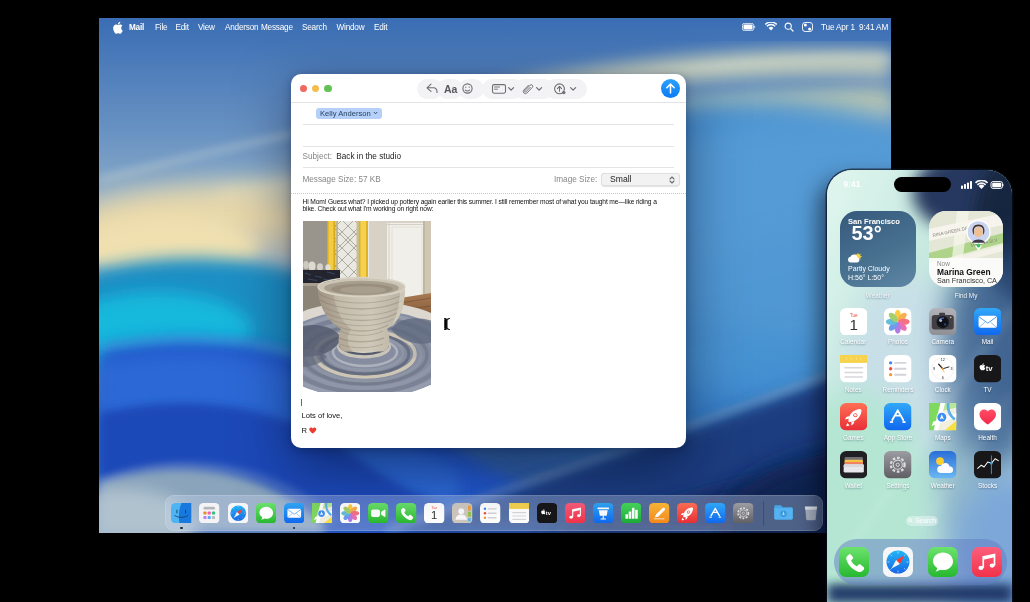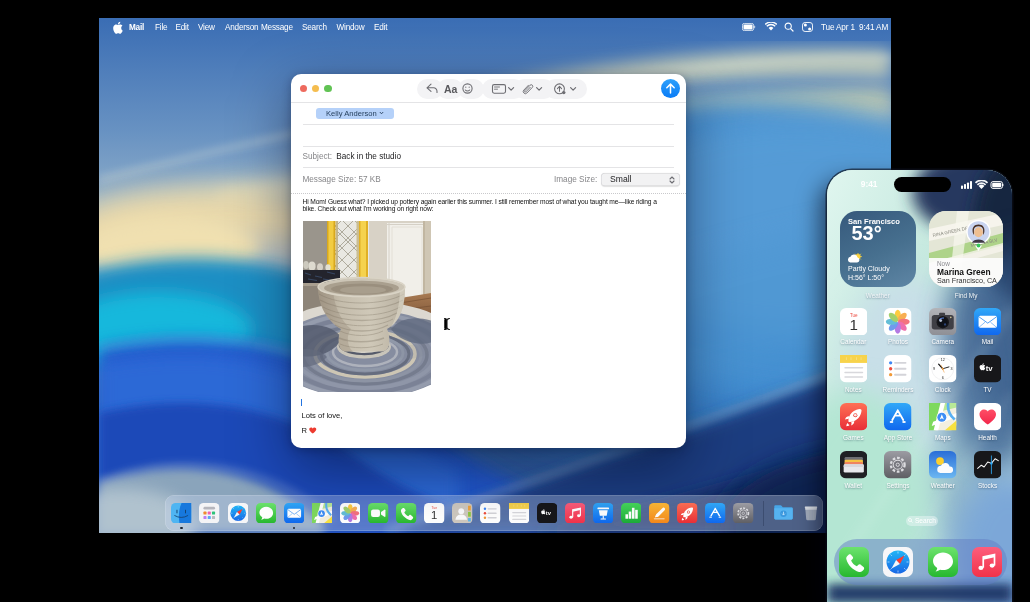--- a/index.html
+++ b/index.html
@@ -537,21 +537,21 @@
   <path d="M135.5,9.3 L135.5,4.8 M133.4,6.6 L135.5,4.4 L137.6,6.6" stroke-width="1.05"></path>
   <circle cx="139.8" cy="10.6" r="1.7" fill="#6e6e73" stroke="none"></circle>
   <path d="M146.6,5.6 l2.5,2.5 l2.5,-2.5" stroke-width="1.2"></path>
  </svg>
  <div style="position:absolute;left:370.8px;top:5.5px;width:19px;height:19px;border-radius:50%;background:linear-gradient(#2da0fb,#0a7cf6)">
   <svg width="19" height="19" viewBox="0 0 19 19" fill="none" stroke="#fff" stroke-width="1.5" stroke-linecap="round" stroke-linejoin="round">
           <path d="M9.5,14 L9.5,5.4 M5.8,8.8 L9.5,5.1 L13.2,8.8"></path>
         </svg>
  </div>
  <div class="sep" style="left:0;right:0;top:28.4px"></div>
- <div style="position:absolute;left:25.5px;top:34px;height:11px;border-radius:3px;background:#b5d1f9;color:#27415f;font-size:7.6px;font-weight:500;line-height:11px;padding:0 10px">Kelly Anderson<svg width="5" height="4" viewBox="0 0 5 4" style="margin-left:2px;vertical-align:1px">
+ <div style="position:absolute;left:25.5px;top:34px;height:11px;border-radius:3px;background:#b5d1f9;color:#27415f;font-size:7.6px;font-weight:500;line-height:11px;padding:0 4px">Kelly Anderson<svg width="5" height="4" viewBox="0 0 5 4" style="margin-left:2px;vertical-align:1px">
           <path d="M0.8,1 L2.5,2.8 L4.2,1" stroke="#27415f" stroke-width="0.9" fill="none"></path>
         </svg></div>
  <div class="sep" style="top:50px"></div>
  <div class="sep" style="top:72px"></div>
  <div class="hrow glabel" style="top:78.5px">Subject: <span style="color:#1d1d1f;margin-left:2px">Back in the studio</span></div>
  <div class="sep" style="top:93px"></div>
  <div class="hrow glabel" style="top:101px">Message Size: 57 KB</div>
  <div class="hrow glabel" style="top:101px;left:263.5px;right:auto">Image Size:</div>
  <div style="position:absolute;left:310.5px;top:99.5px;width:70px;height:13px;border-radius:4px;background:#f2f2f3;box-shadow:inset 0 0 0 0.5px #cfcfd2,0 0.5px 1px rgba(0,0,0,.12);font-size:8.6px;color:#1d1d1f;line-height:13px;padding-left:9px;font-weight:500">Small
   <svg style="position:absolute;right:5px;top:2.5px" width="6" height="8" viewBox="0 0 6 8" fill="none" stroke="#6e6e73" stroke-width="1.1" stroke-linecap="round" stroke-linejoin="round">
@@ -689,21 +689,21 @@
  <ellipse cx="158" cy="195" rx="42" ry="105" fill="#3c6291" opacity="0.85" filter="url(#pb14)" transform="rotate(-6 158 195)"></ellipse>
  <ellipse cx="138" cy="300" rx="34" ry="80" fill="#5c83ae" opacity="0.35" filter="url(#pb14)"></ellipse>
  <ellipse cx="30" cy="330" rx="72" ry="112" fill="#b4e6d3" filter="url(#pb14)"></ellipse>
  <ellipse cx="178" cy="395" rx="55" ry="92" fill="#7ca7d8" filter="url(#pb14)"></ellipse>
  <path d="M20,382 L180,140" stroke="#eefaf5" stroke-width="1.6" opacity="0.65" filter="url(#pb5)"></path>
  <path d="M42,432 L183,222" stroke="#e8f6f2" stroke-width="1.3" opacity="0.5" filter="url(#pb5)"></path>
  <rect x="0" y="413" width="183" height="19" fill="#1c3566" opacity="0.95" filter="url(#pb5)"></rect>
 </svg>
 <div id="pcontent" style="position:absolute;left:1.5px;top:0.8px;width:183px;height:431px">
  <div style="position:absolute;left:65.9px;top:5.8px;width:56.4px;height:15.4px;border-radius:8px;background:#000"></div>
- <div style="position:absolute;left:14px;top:8.2px;width:35px;text-align:right;color:#fff;font-size:8.4px;font-weight:bold">9:41</div>
+ <div style="position:absolute;left:6px;top:8.2px;width:35px;text-align:center;color:#fff;font-size:8.4px;font-weight:bold">9:41</div>
  <svg style="position:absolute;left:132px;top:9.5px" width="43" height="10" viewBox="0 0 43 10" fill="#fff">
   <rect x="0" y="5.5" width="2" height="3.5" rx="0.7"></rect>
           <rect x="3" y="4" width="2" height="5" rx="0.7"></rect>
           <rect x="6" y="2.5" width="2" height="6.5" rx="0.7"></rect>
           <rect x="9" y="1" width="2" height="8" rx="0.7"></rect>
   <path d="M20.5,9 L17.6,6 a4.2,4.2 0 0 1 5.8,0 Z"></path>
   <path d="M15.8,4.2 a6.8,6.8 0 0 1 9.4,0 l-1.2,1.3 a5,5 0 0 0 -7,0 Z" opacity="0.95"></path>
   <path d="M13.9,2.2 a9.5,9.5 0 0 1 13.2,0 l-1.2,1.2 a7.8,7.8 0 0 0 -10.8,0 Z" opacity="0.95"></path>
   <rect x="30" y="1.6" width="11.5" height="6.8" rx="2" fill="none" stroke="#fff" stroke-width="1"></rect>
   <rect x="31.2" y="2.8" width="9.1" height="4.4" rx="1" fill="#fff"></rect>

